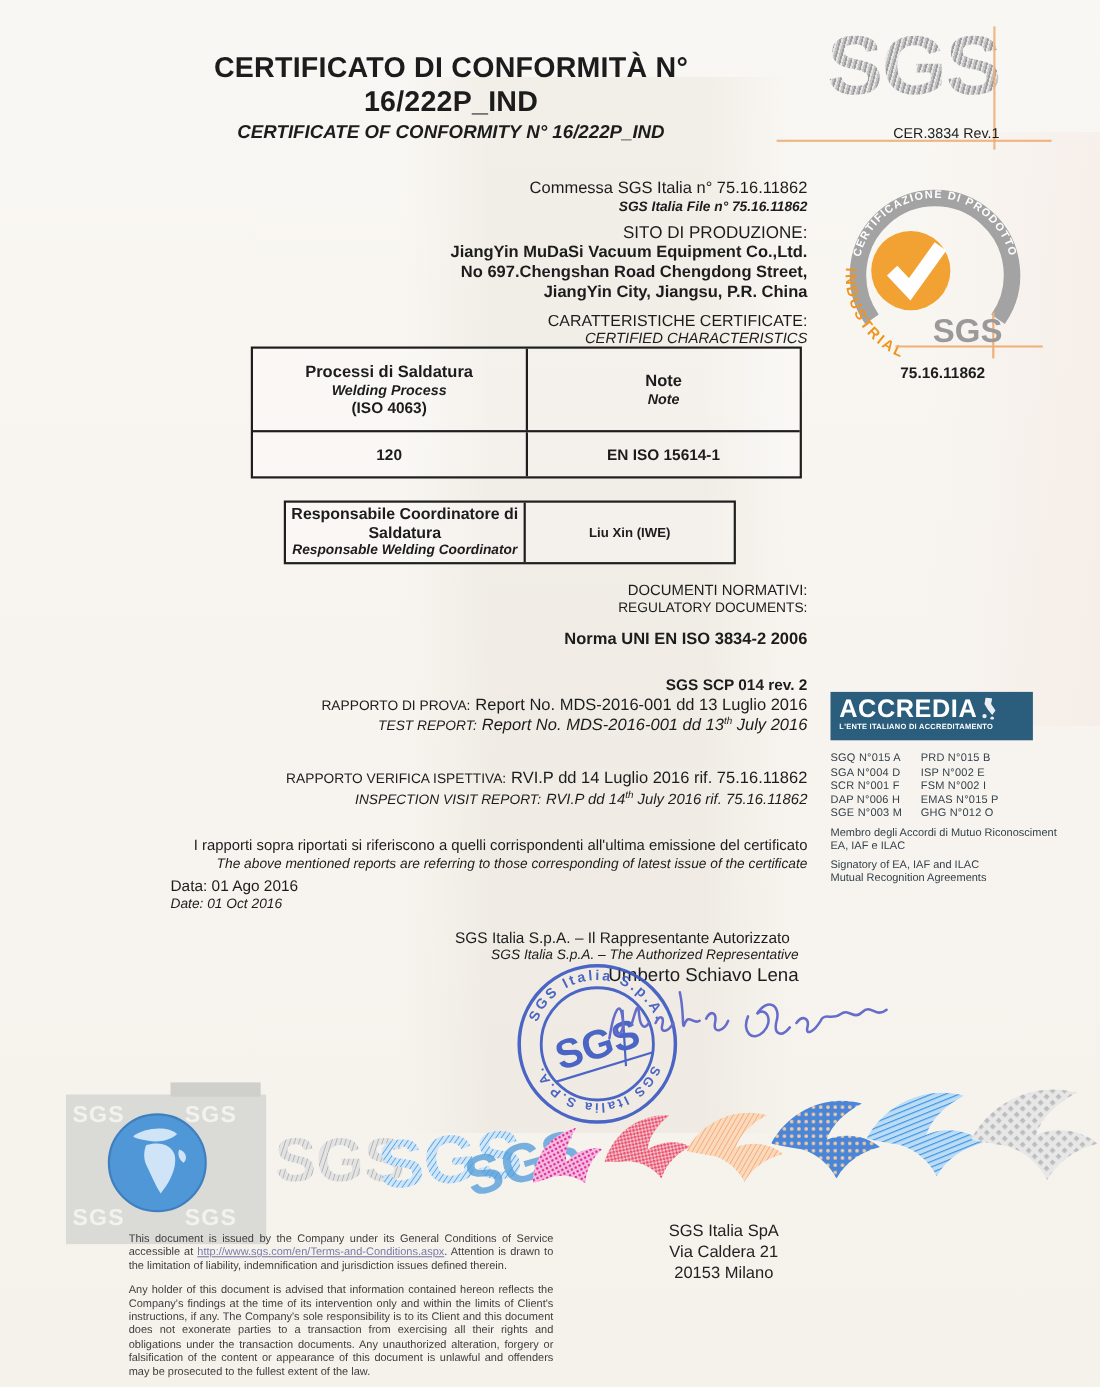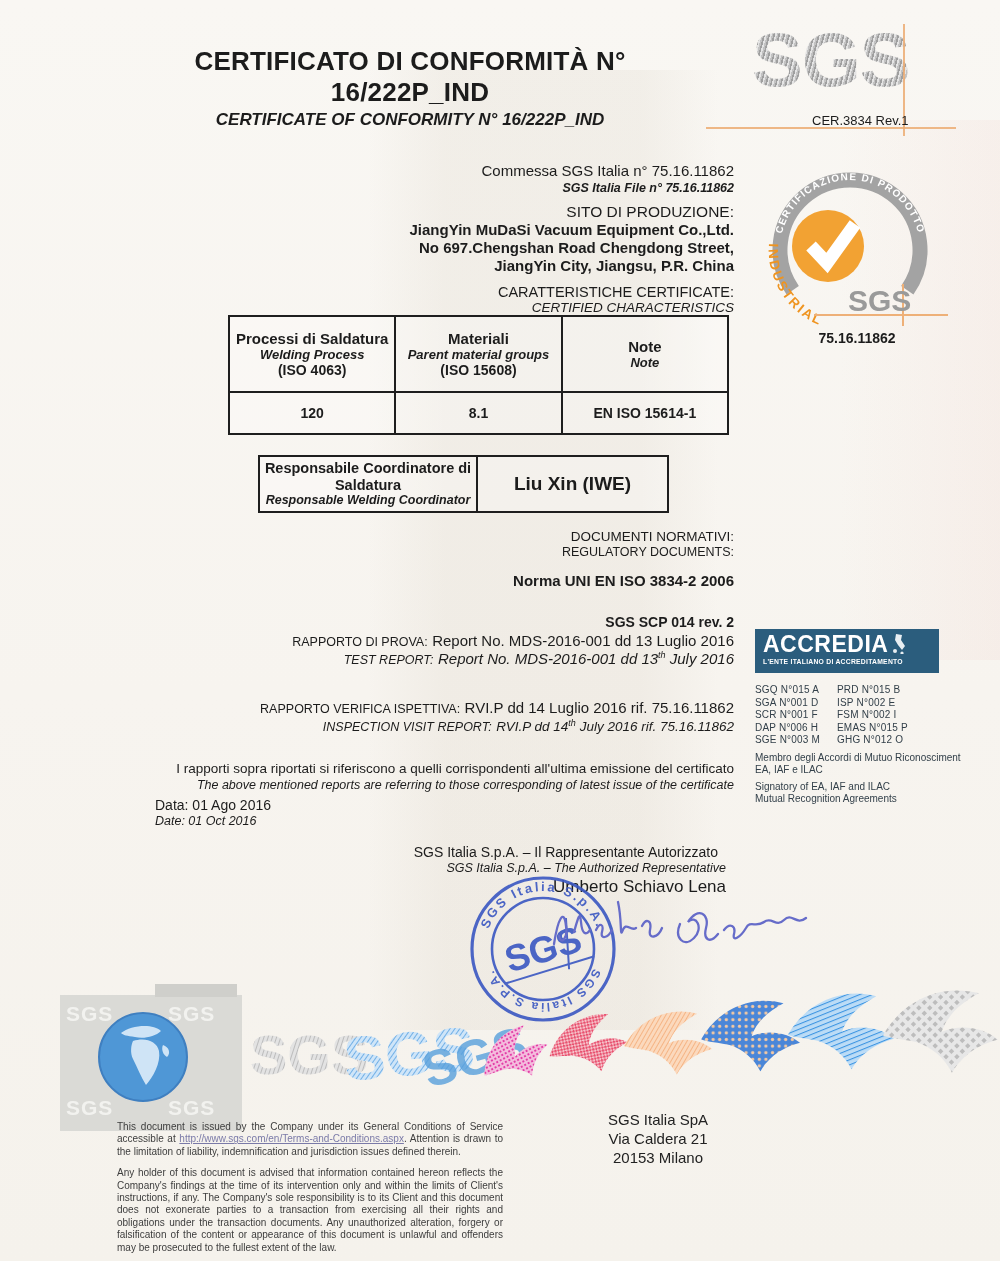--- a/index.html
+++ b/index.html
@@ -33,21 +33,21 @@
   .t1 .cell{flex:1;border-right:2px solid #1e1e1e;display:flex;flex-direction:column;justify-content:center;align-items:center;text-align:center;padding:6px 4px;}
   .t1 .cell:last-child{border-right:none;}
   .t1-head .cell{height:62px;}
   .t1-row .cell{height:28px;}
   .h-it{font-weight:bold;font-size:15px;line-height:17px;}
   .h-en{font-weight:bold;font-style:italic;font-size:13px;line-height:15px;}
   .h-std{font-weight:bold;font-size:14px;line-height:16px;}
   .t1-row .cell{font-weight:bold;font-size:14px;justify-content:center;}
   .t2{position:absolute;left:258px;top:455px;width:407px;border:2px solid #1e1e1e;display:flex;background:rgba(255,255,255,.25);}
   .t2-left{width:212px;border-right:2px solid #1e1e1e;text-align:center;padding:3px 2px;}
-  .t2-right{flex:1;display:flex;align-items:center;justify-content:center;font-weight:bold;font-size:19px;}
+  .t2-right{flex:1;display:flex;align-items:center;justify-content:center;font-weight:bold;font-size:12px;}
   .t2-it{font-weight:bold;font-size:14.5px;line-height:16.5px;}
   .t2-en{font-weight:bold;font-style:italic;font-size:12.5px;line-height:15px;}
   .sup{font-size:9px;vertical-align:super;}
   .lbl{font-size:12.5px;}
   .val{font-size:15px;}
   
   .accredia-box{position:absolute;left:755px;top:629px;width:184px;height:44px;background:#2b5d7d;
     color:#fff;padding:3px 6px 2px 8px;box-sizing:border-box;}
   .accredia-name{font-size:23px;font-weight:bold;letter-spacing:.5px;line-height:24px;display:flex;align-items:center;gap:4px;}
   .accredia-sub{font-size:6.8px;font-weight:bold;letter-spacing:.25px;margin-top:2px;}
@@ -120,32 +120,26 @@
   <div class="r i" style="top:300px;font-size:13.5px;">CERTIFIED CHARACTERISTICS</div>
 
   <div class="t1">
     <div class="t1-head">
       <div class="cell">
         <div class="h-it">Processi di Saldatura</div>
         <div class="h-en">Welding Process</div>
         <div class="h-std">(ISO 4063)</div>
       </div>
       <div class="cell">
-        <div class="h-it">Materiali</div>
-        <div class="h-en">Parent material groups</div>
-        <div class="h-std">(ISO 15608)</div>
-      </div>
-      <div class="cell">
         <div class="h-it">Note</div>
         <div class="h-en">Note</div>
       </div>
     </div>
     <div class="t1-row">
       <div class="cell">120</div>
-      <div class="cell">8.1</div>
       <div class="cell">EN ISO 15614-1</div>
     </div>
   </div>
 
   <div class="t2">
     <div class="t2-left">
       <div class="t2-it">Responsabile Coordinatore di Saldatura</div>
       <div class="t2-en">Responsable Welding Coordinator</div>
     </div>
     <div class="t2-right">Liu Xin (IWE)</div>
@@ -173,21 +167,21 @@
     </div>
     <div class="accredia-sub">L'ENTE ITALIANO DI ACCREDITAMENTO</div>
   </div>
 
   <div class="codes">
     <div class="row">
         <span class="cl">SGQ N°015 A</span>
         <span>PRD N°015 B</span>
       </div>
     <div class="row">
-        <span class="cl">SGA N°001 D</span>
+        <span class="cl">SGA N°004 D</span>
         <span>ISP N°002 E</span>
       </div>
     <div class="row">
         <span class="cl">SCR N°001 F</span>
         <span>FSM N°002 I</span>
       </div>
     <div class="row">
         <span class="cl">DAP N°006 H</span>
         <span>EMAS N°015 P</span>
       </div>

